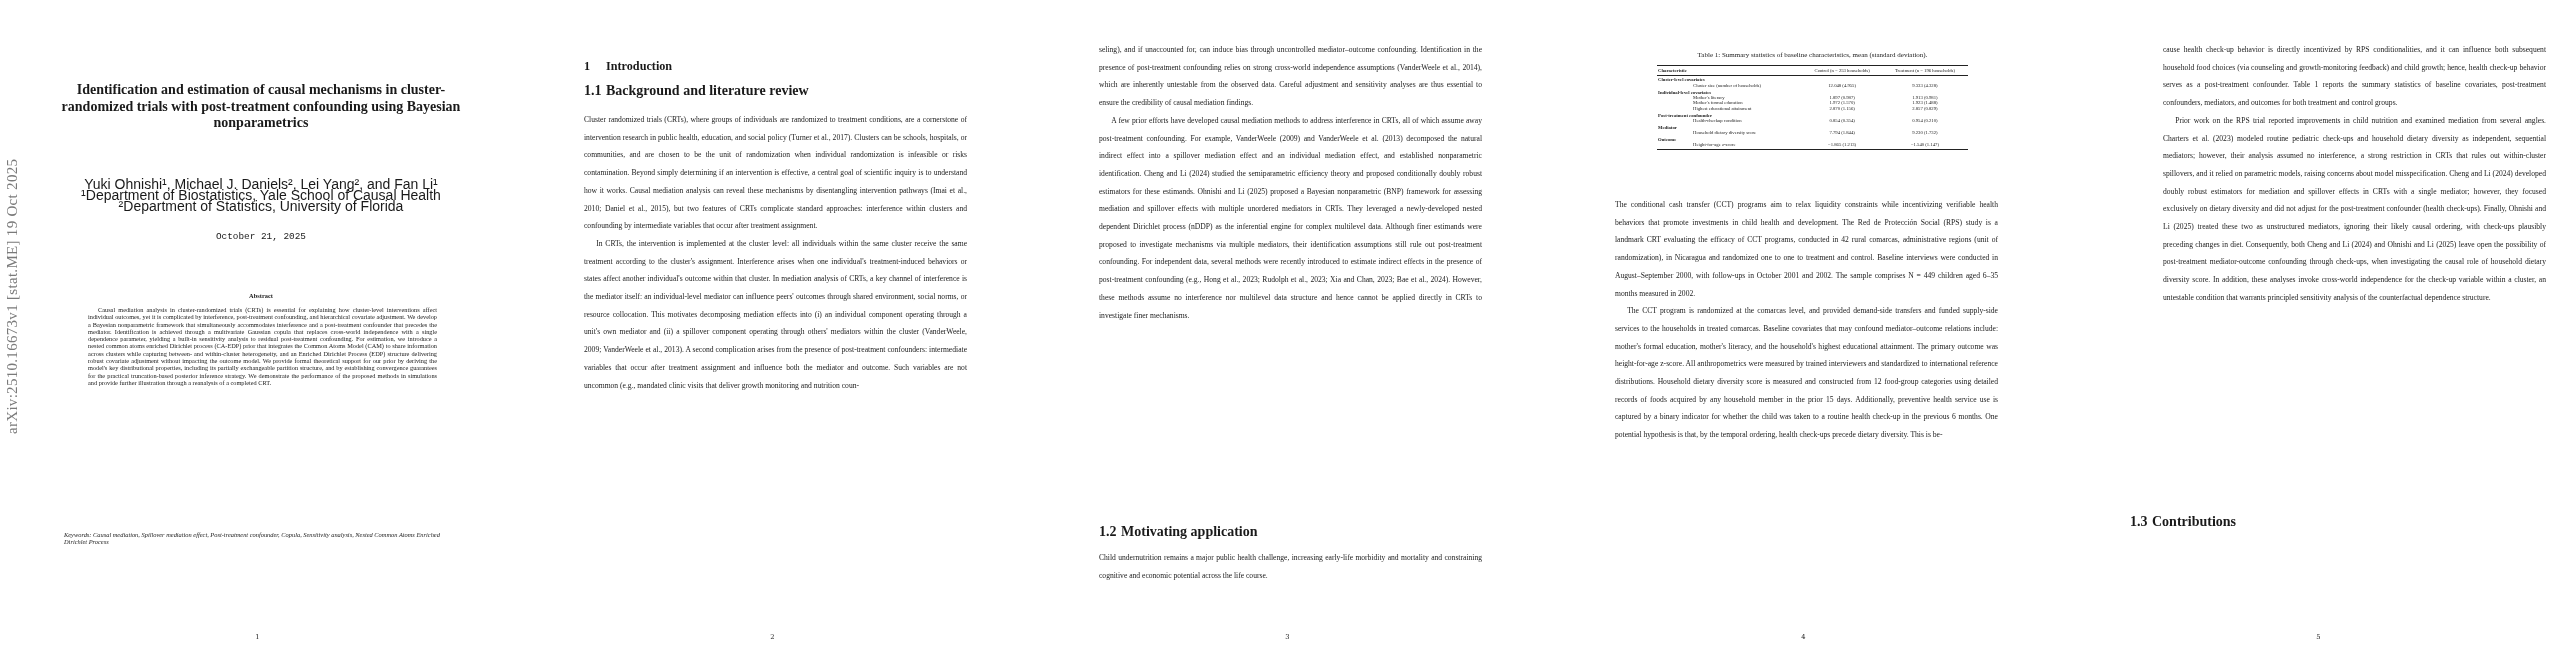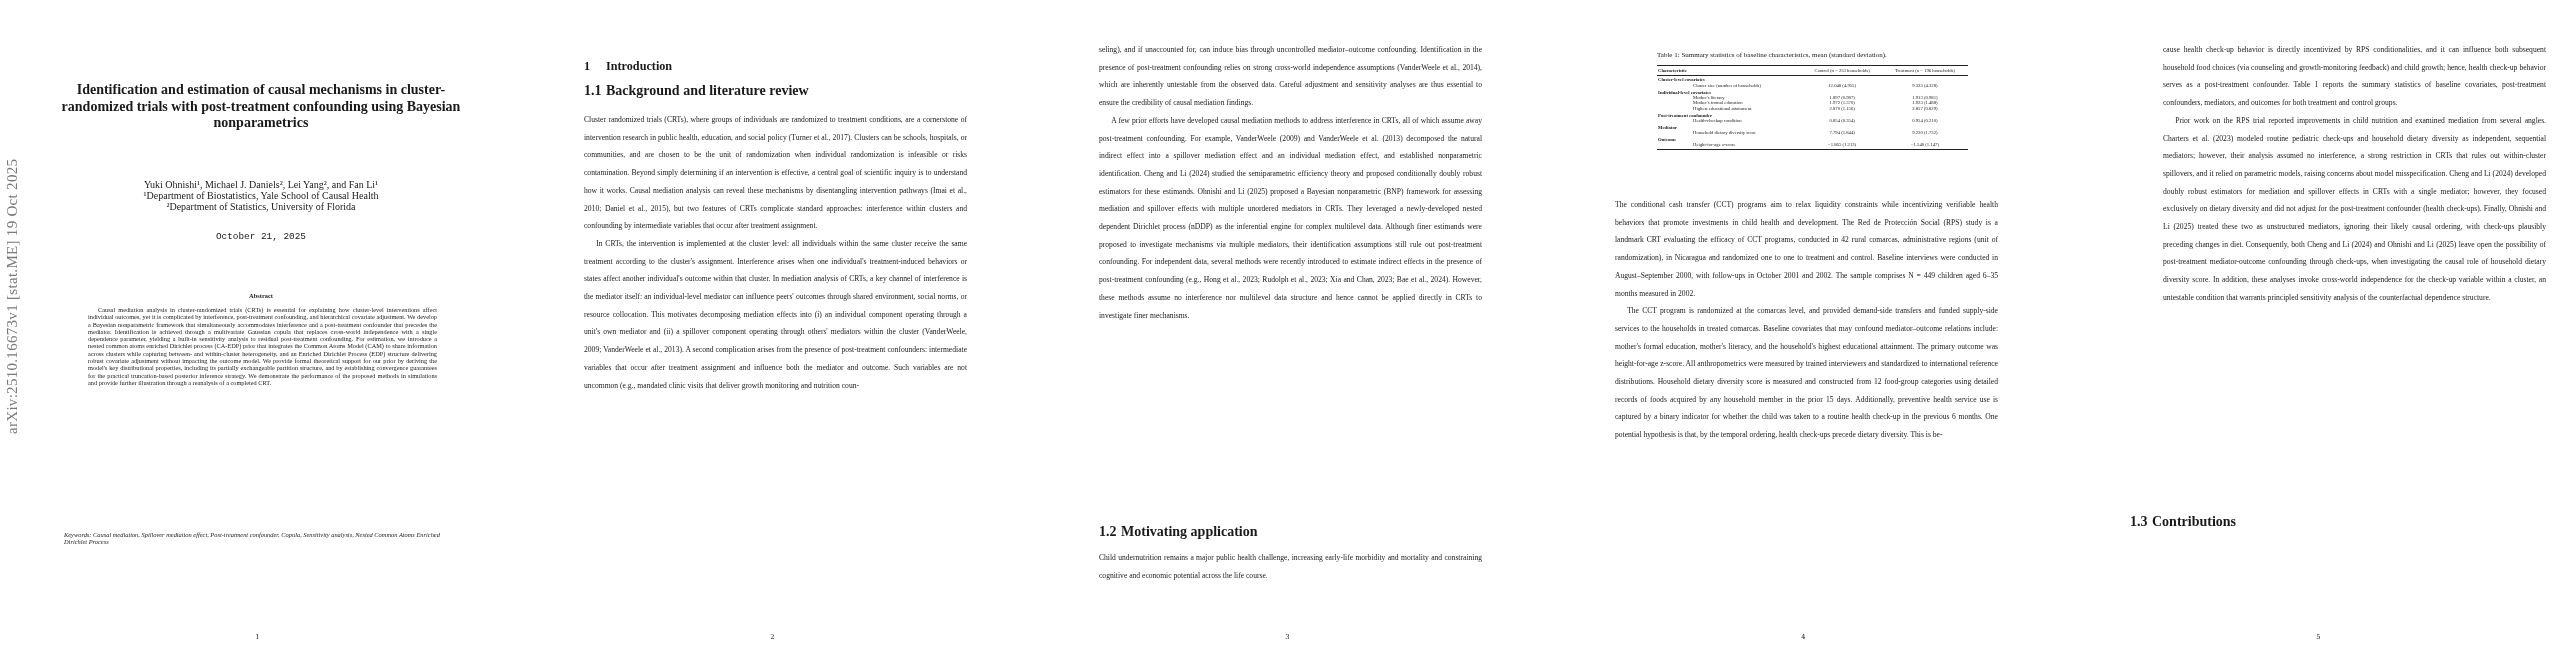--- a/index.html
+++ b/index.html
@@ -5,33 +5,33 @@
   html, body { margin:0; padding:0; background:#ffffff; }
   body { width:2576px; height:667px; position:relative; overflow:hidden;
          font-family:"DejaVu Serif", "Liberation Serif", serif; color:#1a1a1a; }
   .page { position:absolute; top:0; width:515px; height:667px; background:#fff; }
   .p1 { left:0; } .p2 { left:515px; } .p3 { left:1030px; } .p4 { left:1546px; } .p5 { left:2061px; }
   .pnum { position:absolute; bottom:25.6px; left:0; width:100%; text-align:center; font-size:6.7px; }
   .arxiv { position:absolute; left:4.4px; top:289px; transform-origin:0 0; transform:rotate(-90deg) translate(-145px, 0);
            font-family:"Liberation Serif", serif; font-size:15px; color:#7a7a7a; white-space:nowrap; letter-spacing:0.3px; }
   .title { position:absolute; left:61px; width:400px; top:82px; text-align:center; font-weight:bold;
            font-family:"Liberation Serif", serif; font-size:14px; line-height:16.7px; }
-  .authors { position:absolute; left:61px; width:400px; top:179px; text-align:center; font-family:Liberation Serif, serif; font-size:10px; line-height:11px; }
+  .authors { position:absolute; left:61px; width:400px; top:179px; text-align:center; font-family:Liberation Sans, sans-serif; font-size:14px; line-height:11px; }
   .date { position:absolute; left:61px; width:400px; top:231px; text-align:center; font-family:Liberation Mono, monospace; font-size:9.4px; }
   .abs-h { position:absolute; left:61px; width:400px; top:292px; text-align:center; font-weight:bold; font-size:6.4px; font-family:"Liberation Serif", serif; }
   .abs-body { position:absolute; left:88px; width:349px; top:306px; font-size:6.3px; line-height:7.3px; text-align:justify; font-family:"Liberation Serif", serif; text-indent:10px; }
   .kw { position:absolute; left:64px; width:389px; top:531px; font-style:italic; font-size:6.4px; line-height:7.2px; font-family:"Liberation Serif", serif; }
   .body-col { position:absolute; left:69px; width:383px; font-family:"Liberation Serif", serif; font-size:7.6px; line-height:17.7px; text-align:justify; }
   .body-col p { margin:0; text-indent:0; }
   .body-col p.ind { text-indent:12.2px; }
   .h1 { position:absolute; left:69px; font-family:"Liberation Serif", serif; font-size:12.2px; font-weight:bold; }
   .h2 { position:absolute; left:69px; font-family:"Liberation Serif", serif; font-size:14px; font-weight:bold; }
   .h1 .num, .h2 .num { display:inline-block; width:22px; }
   .tbl-wrap { position:absolute; left:111px; top:51px; width:311px; font-family:"Liberation Serif", serif; }
-  .tbl-cap { font-size:7px; text-align:left; margin-bottom:6px; }
+  .tbl-cap { font-size:7px; text-align:center; margin-bottom:6px; }
   table.t { width:100%; border-collapse:collapse; font-size:4.7px; line-height:5.3px; }
   table.t th { font-weight:normal; text-align:center; padding:1.7px 1.1px; border-top:0.8px solid #222; border-bottom:0.4px solid #222; }
   table.t th.left { text-align:left; font-weight:bold; }
   table.t td { padding:0 1.1px; text-align:center; }
   table.t td.grp { font-weight:bold; text-align:left; padding-top:1.7px; }
   table.t td.sub { text-align:left; padding-left:36px; }
   table.t tr.last td { border-bottom:0.8px solid #222; padding-bottom:1.7px; }
 </style>
 </head>
 <body>

